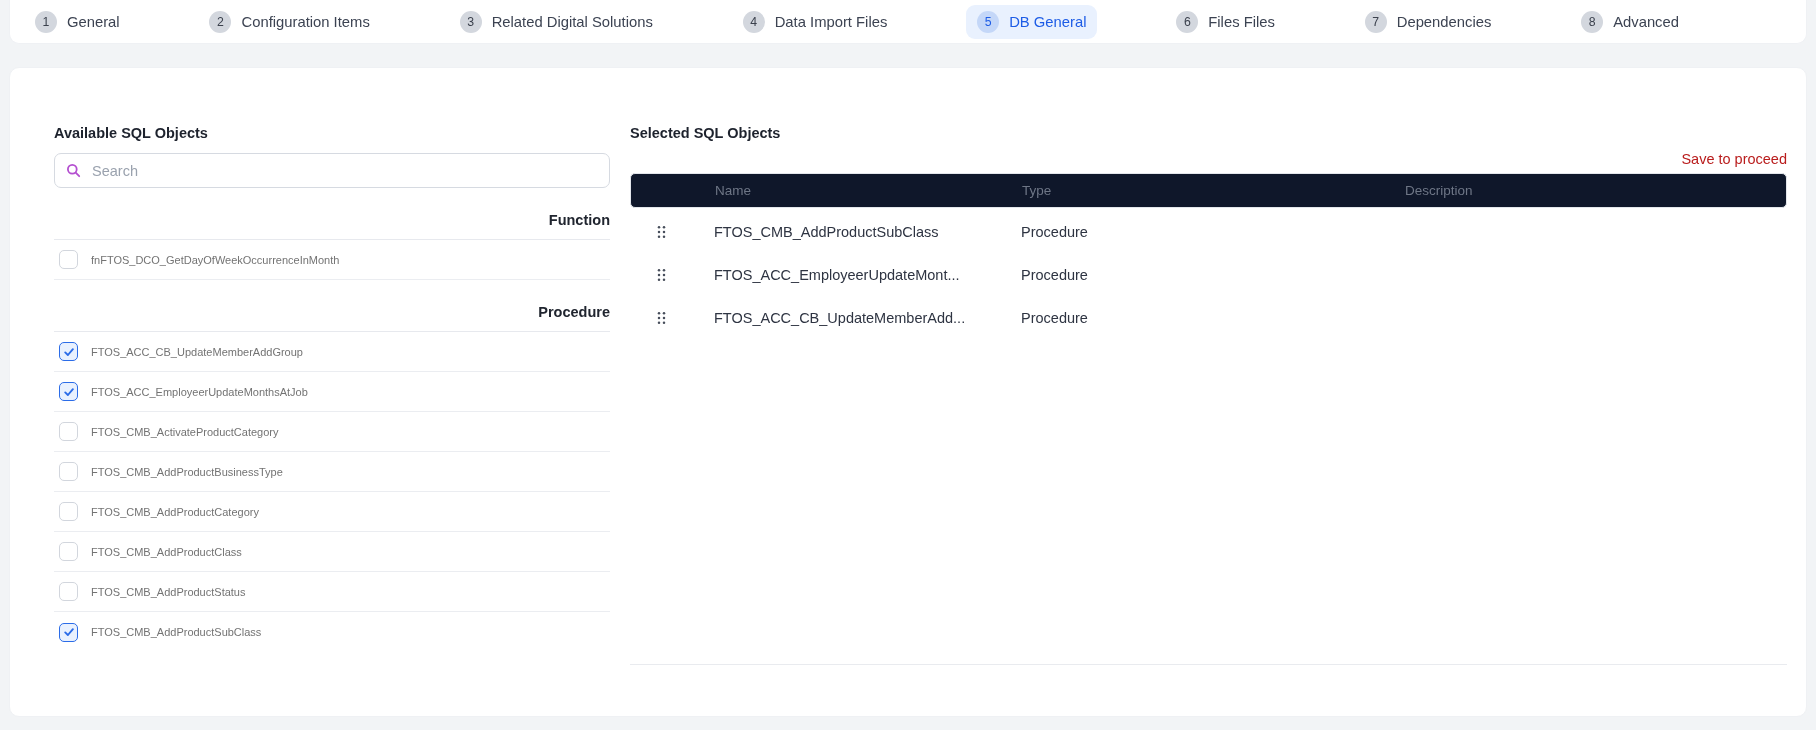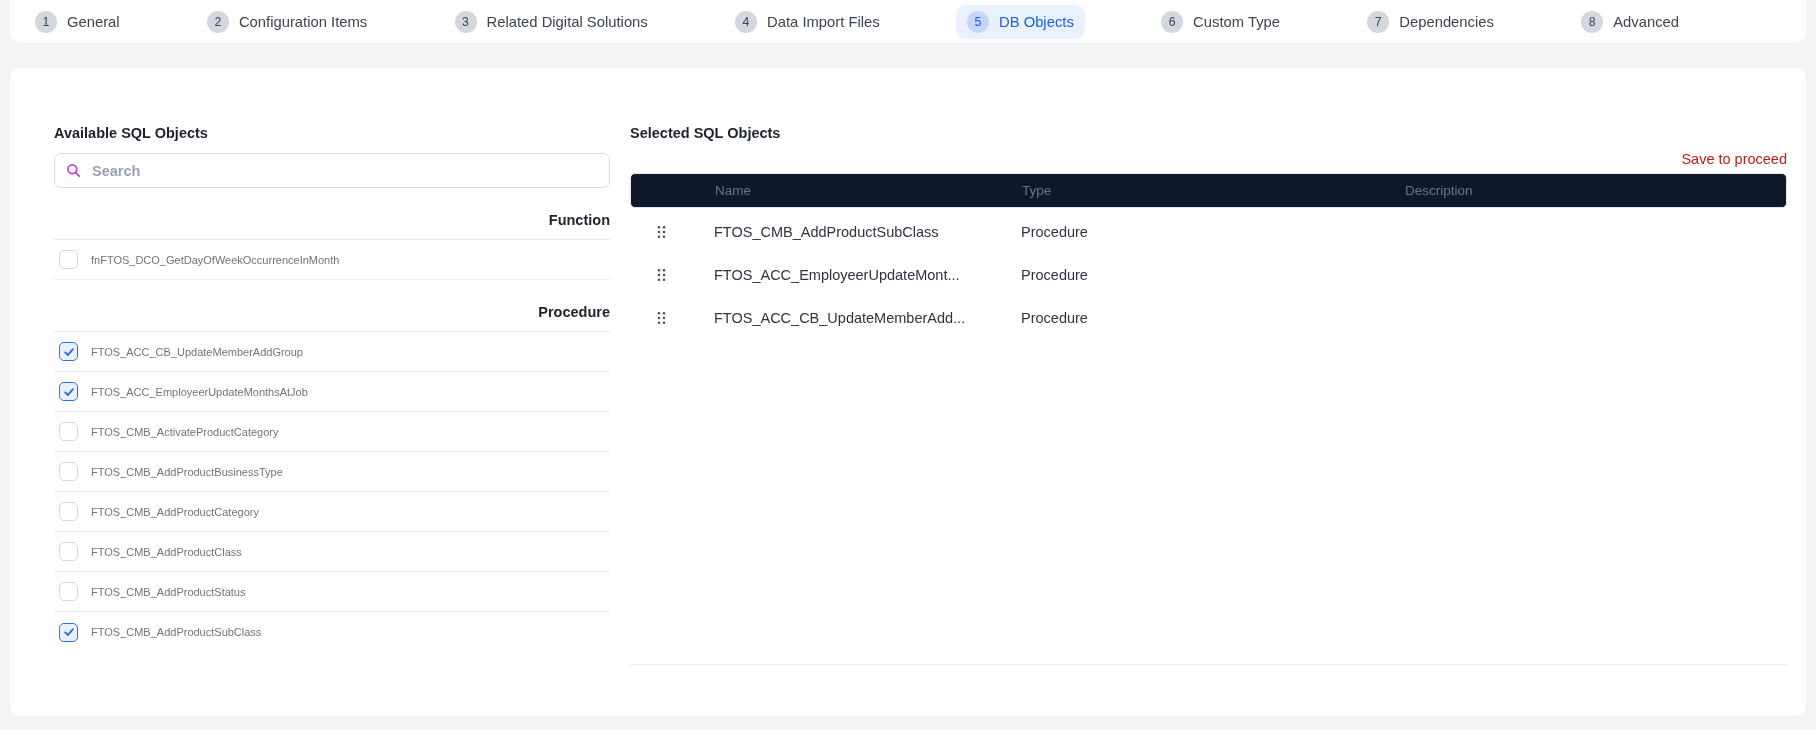--- a/index.html
+++ b/index.html
@@ -52,21 +52,21 @@
   .left-panel { position: absolute; left: 44px; top: 57px; width: 556px; }
   .searchbox {
     margin-top: 11px; height: 35px;
     border: 1px solid #d6dae1; border-radius: 7px;
     display: flex; align-items: center; gap: 9px; padding: 0 11px;
     background: #fff;
   }
   .searchbox svg { flex: none; }
   .searchbox input {
     border: none; outline: none; flex: 1; font-size: 14.5px;
-    font-family: "Liberation Sans", sans-serif; color: #0f766e; background: transparent; font-weight: bold;
+    font-family: "Liberation Sans", sans-serif; color: #0f766e; background: transparent;
   }
   .searchbox input::placeholder { color: #9aa2ae; }
   .group-header {
     font-size: 14.5px; font-weight: 700; color: #20252f;
     padding: 24px 0 11px; border-bottom: 1px solid #e7e9ee; text-align: right;
   }
   .list-item {
     height: 40px; display: flex; align-items: center; gap: 13px;
     border-bottom: 1px solid #ebedf1;
     font-size: 11px; color: #737373; padding-left: 5px;
@@ -129,26 +129,26 @@
     <span class="step-label">Related Digital Solutions</span>
   </div>
 
   <div class="step">
     <span class="num">4</span>
     <span class="step-label">Data Import Files</span>
   </div>
 
   <div class="step active">
     <span class="num">5</span>
-    <span class="step-label">DB Objects</span>
+    <span class="step-label">DB General</span>
   </div>
 
   <div class="step">
     <span class="num">6</span>
-    <span class="step-label">Custom Type</span>
+    <span class="step-label">Files Files</span>
   </div>
 
   <div class="step">
     <span class="num">7</span>
     <span class="step-label">Dependencies</span>
   </div>
 
   <div class="step">
     <span class="num">8</span>
     <span class="step-label">Advanced</span>

